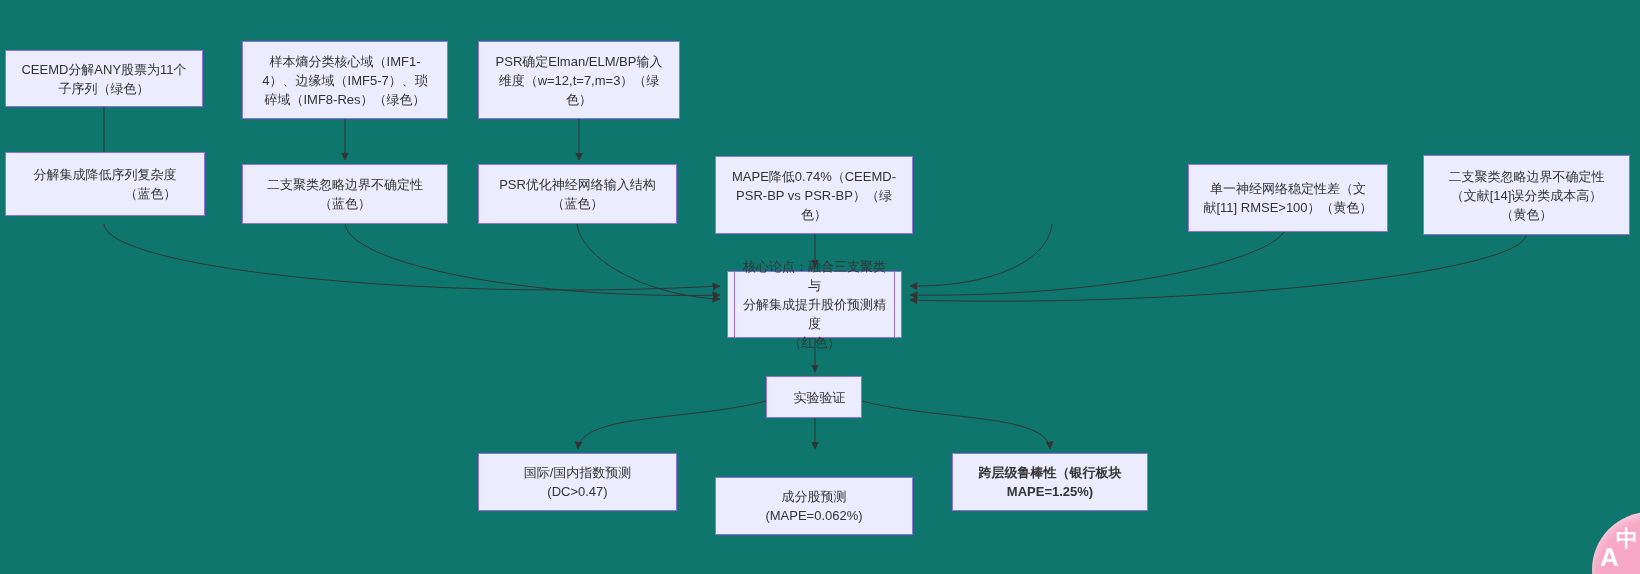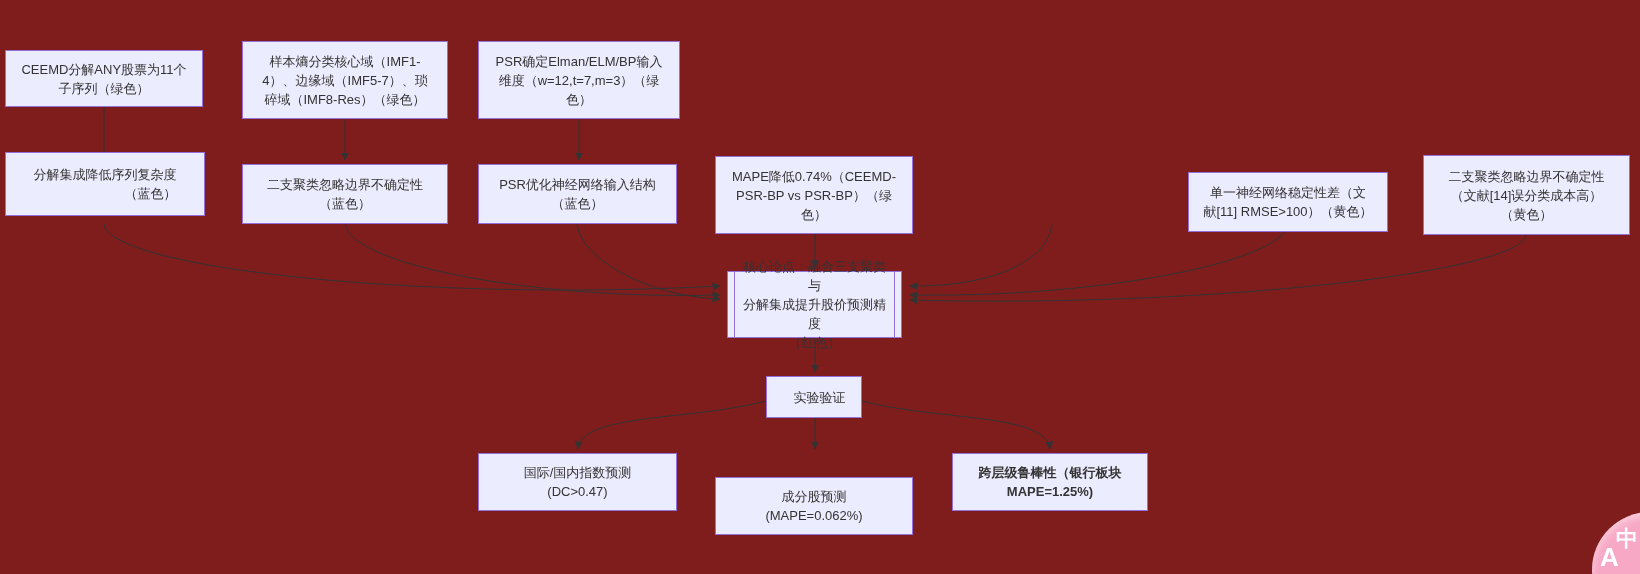--- a/index.html
+++ b/index.html
@@ -1,19 +1,19 @@
 <!DOCTYPE html>
 <html><head>
 <meta charset="utf-8">
 <style>
   html,body{margin:0;padding:0;background:#ffffff;}
   #canvas{
     position:relative;
     width:1640px;height:574px;
-    background:#7f1d1d;
+    background:#0f766e;
     overflow:hidden;
     font-family:"Liberation Sans",sans-serif;
     color:#333333;
   }
   #edges{position:absolute;left:0;top:0;width:1640px;height:574px;}
   .node{
     position:absolute;
     box-sizing:border-box;
     background:#ECECFF;
     border:1px solid #9370DB;
@@ -95,21 +95,21 @@
 （蓝色）</div>
 
   <div class="node" style="left:478px;top:164px;width:199px;height:60px;">PSR优化神经网络输入结构
 （蓝色）</div>
 
   <div class="node" style="left:715px;top:156px;width:198px;height:78px;">MAPE降低0.74%（CEEMD-
 PSR-BP vs PSR-BP）（绿
 色）</div>
 
 
-  <div class="node" style="left:1188px;top:164px;width:200px;height:60px;margin-top:8px;">单一神经网络稳定性差（文
+  <div class="node" style="left:1188px;top:164px;width:200px;height:68px;">单一神经网络稳定性差（文
 献[11] RMSE&gt;100）（黄色）</div>
 
   <div class="node" style="left:1423px;top:155px;width:207px;height:80px;">二支聚类忽略边界不确定性
 （文献[14]误分类成本高）
 （黄色）</div>
 
   <div class="node subroutine" style="left:727px;top:271px;width:175px;height:67px;padding-left:12px;">
     <span class="bar left"></span>
     <span class="bar right"></span>
     <span>核心论点：融合三支聚类与

